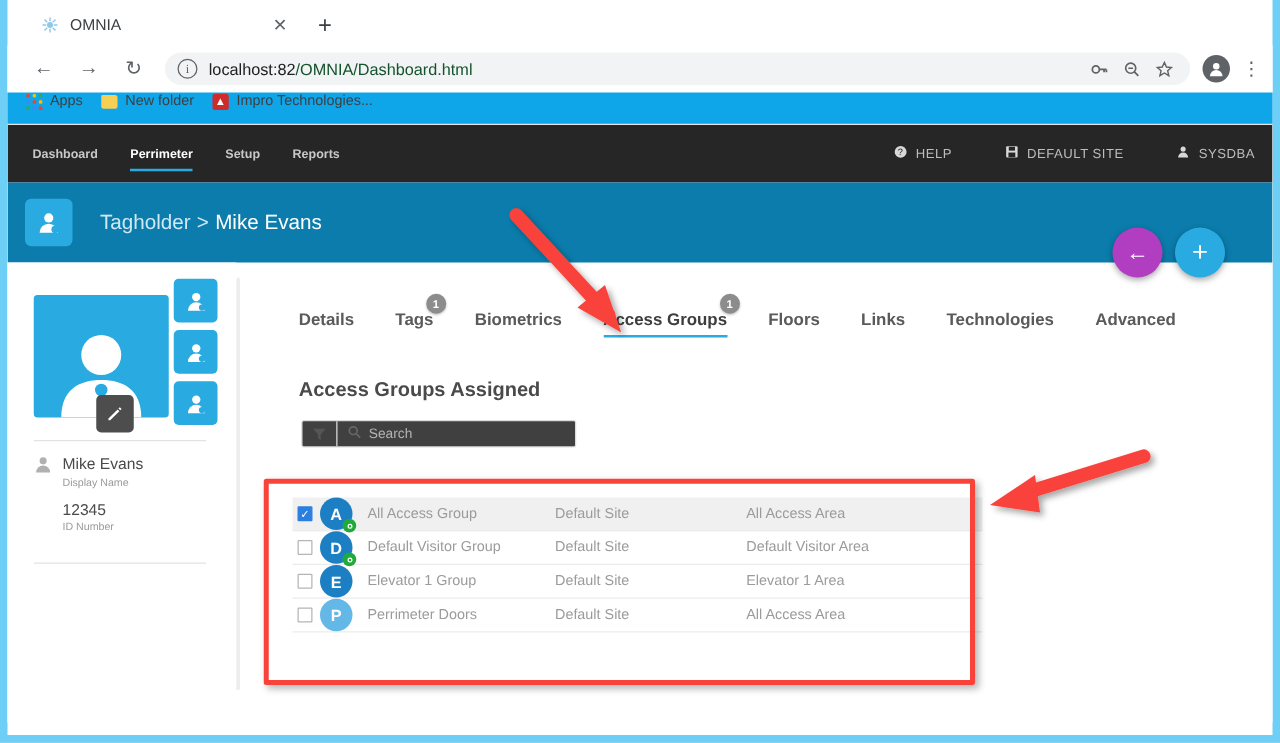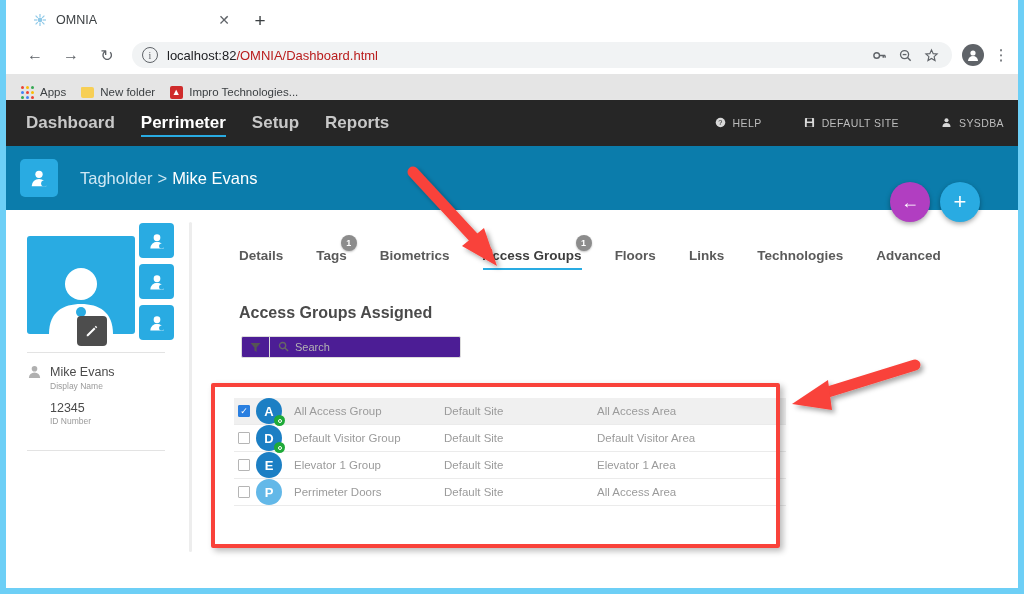--- a/index.html
+++ b/index.html
@@ -91,39 +91,39 @@
     background: #f1f3f4; border-radius: 13px;
     display: flex; align-items: center; padding: 0 10px;
   }
   .omni-info {
     width: 16px; height: 16px; border: 1.4px solid #5f6368;
     border-radius: 50%; color: #5f6368; font-size: 10px;
     display: flex; align-items: center; justify-content: center;
     margin-right: 9px; font-family: "Liberation Serif", serif;
   }
   .omni-url { font-size: 13px; color: #202124; }
-  .omni-url .dim { color: #b91c1c; }
+  .omni-url .dim { color: #14532d; }
   .omni-actions { display: flex; align-items: center; margin-left: auto; }
   .omni-actions > div {
     width: 22px; height: 22px; color: #5f6368; font-size: 13px;
     display: flex; align-items: center; justify-content: center;
     margin-left: 4px;
   }
   .tb-right { display: flex; align-items: center; margin-right: 8px; }
   .avatar-btn {
     width: 22px; height: 22px; border-radius: 50%;
     background: #5f6368; color: #fff;
     display: flex; align-items: center; justify-content: center;
     font-size: 13px; margin-right: 8px;
   }
   .kebab { width: 18px; color: #5f6368; font-size: 15px; text-align: center; }
 
   .bookmarks {
     position: absolute; left: 0; top: 74px; width: 1012px; height: 26px;
-    background: #e5e5e5; display: flex; align-items: flex-end;
+    background: #0ea5e9; display: flex; align-items: flex-start;
     border-bottom: 1px solid #e6e6e6;
   }
   .bm { display: flex; align-items: center; margin-left: 14px; font-size: 11.5px; color: #3c4043; }
   .bm-ico { width: 14px; height: 14px; margin-right: 6px; display:flex; align-items:center; justify-content:center; }
   .apps-grid {
     display: grid; grid-template-columns: repeat(3, 3px);
     grid-template-rows: repeat(3, 3px); gap: 2px;
   }
   .apps-grid i { display:block; width:3px; height:3px; border-radius:50%; }
   .folder-ico { width: 13px; height: 11px; background: #f7cf55; border-radius: 1px 2px 2px 2px; }
@@ -136,21 +136,21 @@
   .page {
     position: absolute; left: 0; top: 100px;
     width: 1012px; height: 478px; background: #fff; overflow: hidden;
   }
 
   .topnav {
     position: absolute; left: 0; top: 0; width: 1012px; height: 46px;
     background: #262626; display: flex; align-items: center;
   }
   .topnav-item {
-    font-size: 17px; color: #c8c8c8; font-weight: bold;
+    font-size: 10px; color: #c8c8c8; font-weight: bold;
     margin-left: 26px; position: relative; height: 46px;
     display: flex; align-items: center;
   }
   .topnav-item.first { margin-left: 20px; }
   .topnav-item.active { color: #ffffff; }
   .topnav-item.active::after {
     content: ""; position: absolute; left: 0; right: 0; bottom: 9px;
     height: 2px; background: #29abe2;
   }
   .topnav-right { margin-left: auto; display: flex; align-items: center; margin-right: 14px; }
@@ -236,21 +236,21 @@
   }
 
   .section-title {
     position: absolute; left: 233px; top: 204px;
     font-size: 16px; font-weight: bold; color: #4a4a4a;
   }
 
   .searchbar {
     position: absolute; left: 235px; top: 236px;
     width: 220px; height: 22px; border: 1px solid #dcdcdc; border-radius: 2px;
-    display: flex; align-items: center; background: #4c1d95;
+    display: flex; align-items: center; background: #404040;
   }
   .filter-btn {
     width: 28px; height: 100%; border-right: 1px solid #dcdcdc;
     display: flex; align-items: center; justify-content: center;
     color: #555; font-size: 11px;
   }
   .search-ico { margin: 0 6px 0 8px; color: #666; font-size: 11px; }
   .search-ph { font-size: 11px; color: #b3b3b3; }
 
   

